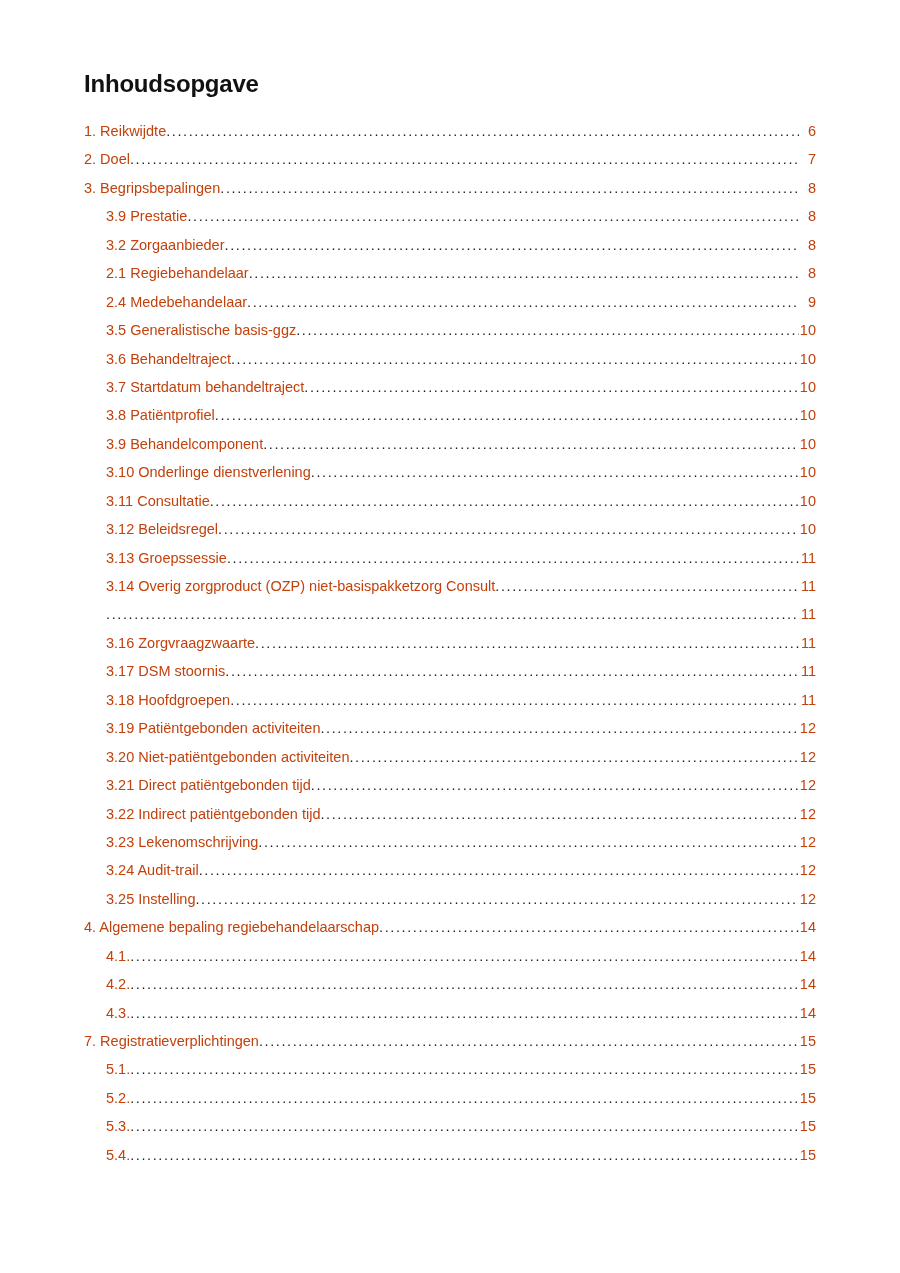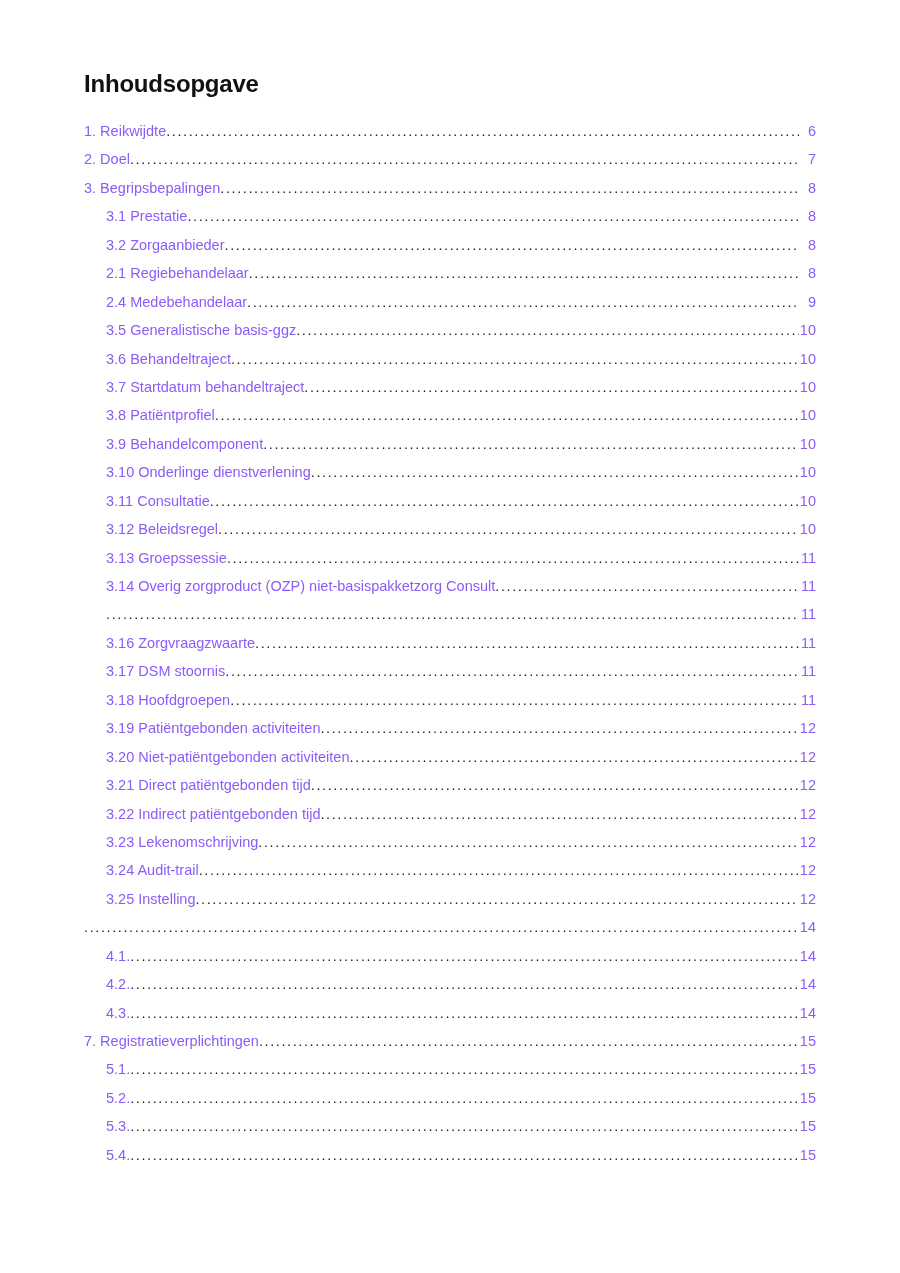--- a/index.html
+++ b/index.html
@@ -30,21 +30,21 @@
     color: #111111;
   }
   .toc {
     width: 100%;
   }
   .toc-row {
     display: flex;
     align-items: flex-end;
     font-size: 14.5px;
     line-height: 1.1;
-    color: #8b5cf6;
+    color: #c2410c;
     margin-bottom: 12.5px;
     white-space: nowrap;
   }
   .toc-row.level-2 {
     padding-left: 22px;
   }
   .toc-label {
     flex: 0 0 auto;
   }
   .toc-leader {
@@ -100,21 +100,21 @@
           <span class="toc-label">2. Doel</span>
           <span class="toc-leader"></span>
           <span class="toc-page">7</span>
         </div>
         <div class="toc-row level-1">
           <span class="toc-label">3. Begripsbepalingen</span>
           <span class="toc-leader"></span>
           <span class="toc-page">8</span>
         </div>
         <div class="toc-row level-2">
-          <span class="toc-label">3.1 Prestatie</span>
+          <span class="toc-label">3.9 Prestatie</span>
           <span class="toc-leader"></span>
           <span class="toc-page">8</span>
         </div>
         <div class="toc-row level-2">
           <span class="toc-label">3.2 Zorgaanbieder</span>
           <span class="toc-leader"></span>
           <span class="toc-page">8</span>
         </div>
         <div class="toc-row level-2">
           <span class="toc-label">2.1 Regiebehandelaar</span>
@@ -224,20 +224,21 @@
           <span class="toc-label">3.24 Audit-trail</span>
           <span class="toc-leader"></span>
           <span class="toc-page">12</span>
         </div>
         <div class="toc-row level-2">
           <span class="toc-label">3.25 Instelling</span>
           <span class="toc-leader"></span>
           <span class="toc-page">12</span>
         </div>
         <div class="toc-row level-1">
+          <span class="toc-label">4. Algemene bepaling regiebehandelaarschap</span>
           <span class="toc-leader"></span>
           <span class="toc-page">14</span>
         </div>
         <div class="toc-row level-2">
           <span class="toc-label">4.1.</span>
           <span class="toc-leader"></span>
           <span class="toc-page">14</span>
         </div>
         <div class="toc-row level-2">
           <span class="toc-label">4.2.</span>

